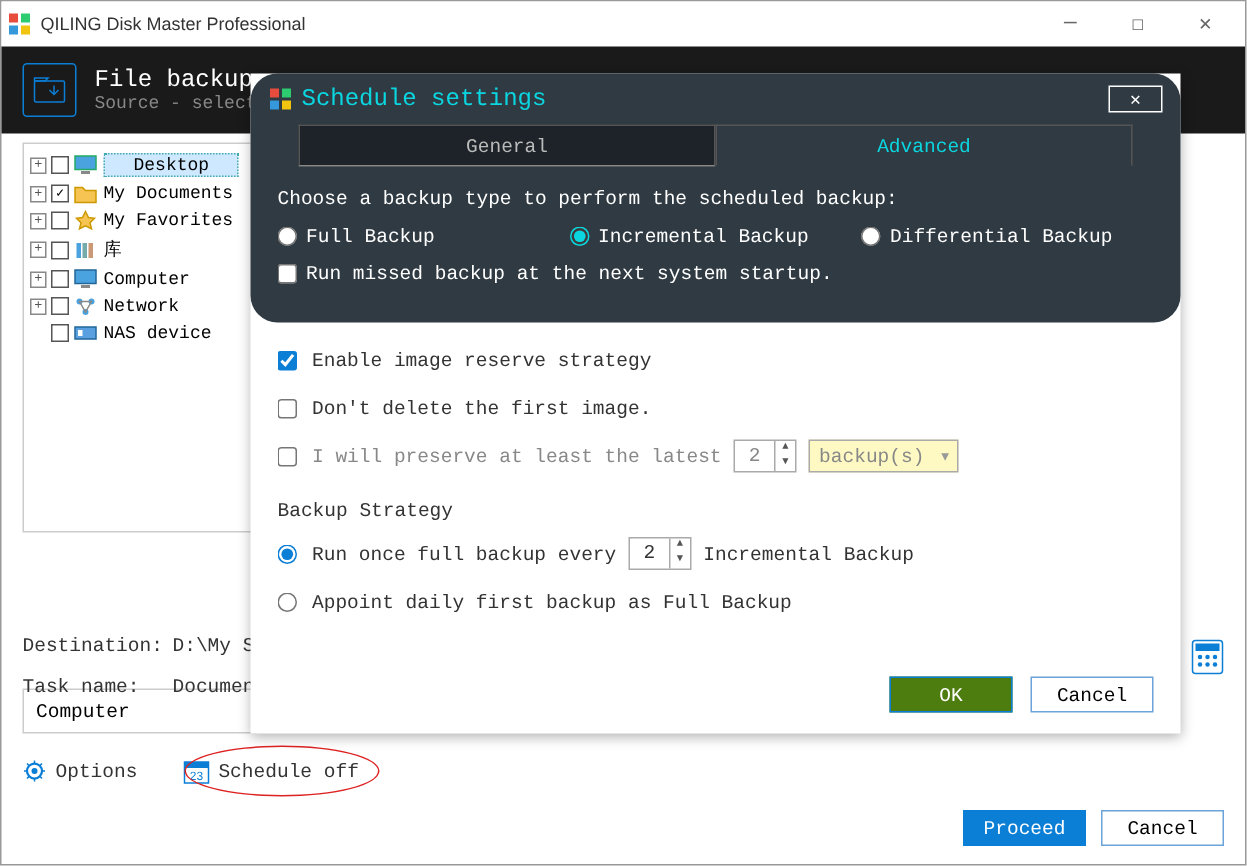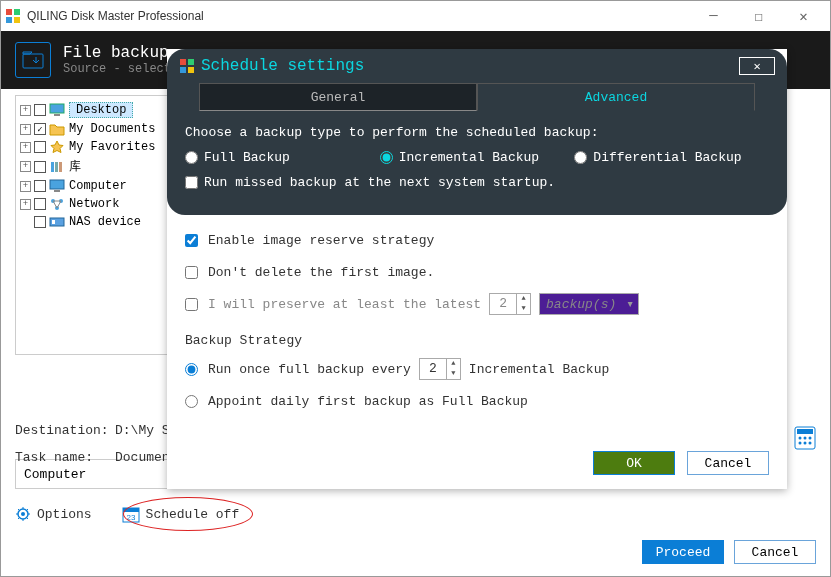--- a/index.html
+++ b/index.html
@@ -20,21 +20,21 @@
 .header-text .ht2 { color: #888; font-size: 12px; }
 
 
 .content { position: relative; padding: 10px; height: 420px; }
 .tree-panel { border: 1px solid #ccc; width: 156px; height: 260px; padding: 4px; font-size: 12px; position: absolute; left: 14px; top: 6px; background: #fff; }
 .tree-item { display: flex; align-items: center; padding: 2px 0; white-space: nowrap; }
 .tree-toggle { width: 11px; height: 11px; border: 1px solid #888; font-size: 9px; line-height: 8px; text-align: center; margin-right: 3px; color: #555; }
 .tree-chk { width: 12px; height: 12px; border: 1px solid #555; margin-right: 3px; display: inline-flex; align-items: center; justify-content: center; font-size: 9px; }
 .tree-icon { width: 16px; height: 14px; margin-right: 4px; }
 .tree-label { font-family: "Courier New", monospace; }
-.tree-sel { background: #cde8ff; border: 1px dotted #4aa; padding: 0 6px; }
+.tree-sel { background: #cde8ff; border: 1px dotted #4aa; padding: 0 19px; }
 
 .filters { position: absolute; left: 14px; top: 370px; width: 156px; height: 30px; border: 1px solid #ccc; display: flex; align-items: center; padding-left: 8px; background: #fff; }
 
 
 .fields { position: absolute; left: 14px; top: 422px; }
 .field-row { display: flex; align-items: flex-start; margin-bottom: 12px; font-size: 13px; }
 .field-label { width: 100px; color: #333; }
 .field-value { color: #333; }
 
 .bottom-opts { position: absolute; left: 14px; top: 504px; display: flex; align-items: center; gap: 30px; }
@@ -62,21 +62,21 @@
 .radio-opt input { accent-color: #0bd6e0; }
 .chk-row { padding: 10px 18px 12px; display: flex; align-items: center; gap: 6px; color: #fff; font-size: 13px; }
 
 .modal-body { padding: 14px 18px; color: #333; font-size: 13px; }
 .body-row { display: flex; align-items: center; gap: 8px; margin-bottom: 10px; min-height: 22px; }
 .body-row input[type=checkbox], .body-row input[type=radio] { margin-right: 2px; accent-color: #0b7ed6; }
 .spinner { width: 42px; height: 22px; border: 1px solid #aaa; display: inline-flex; }
 .spinner-val { flex: 1; text-align: center; line-height: 20px; color: #888; }
 .spinner-btns { width: 14px; display: flex; flex-direction: column; border-left: 1px solid #aaa; }
 .spinner-btns div { flex: 1; font-size: 7px; line-height: 9px; text-align: center; color: #555; }
-.select { width: 100px; height: 22px; border: 1px solid #aaa; display: inline-flex; align-items: center; padding: 0 6px; color: #888; background: #4c1d95; position: relative; font-style: italic; }
+.select { width: 100px; height: 22px; border: 1px solid #aaa; display: inline-flex; align-items: center; padding: 0 6px; color: #888; background: #fef9c3; position: relative; }
 .select::after { content: "▾"; position: absolute; right: 4px; color: #999; }
 .section-title { margin: 18px 0 10px; color: #333; }
 
 .modal-buttons { position: absolute; right: 18px; bottom: 14px; display: flex; gap: 12px; }
 .modal-btn { width: 82px; height: 24px; border: 1px solid #6aa4da; font-family: "Courier New", monospace; font-size: 13px; cursor: pointer; }
 .modal-btn-primary { background: #4d7c0f; border-color: #0b7ed6; color: #fff; }
 .modal-btn-default { background: #fff; }
 
 .disabled { color: #888; }
 </style>

